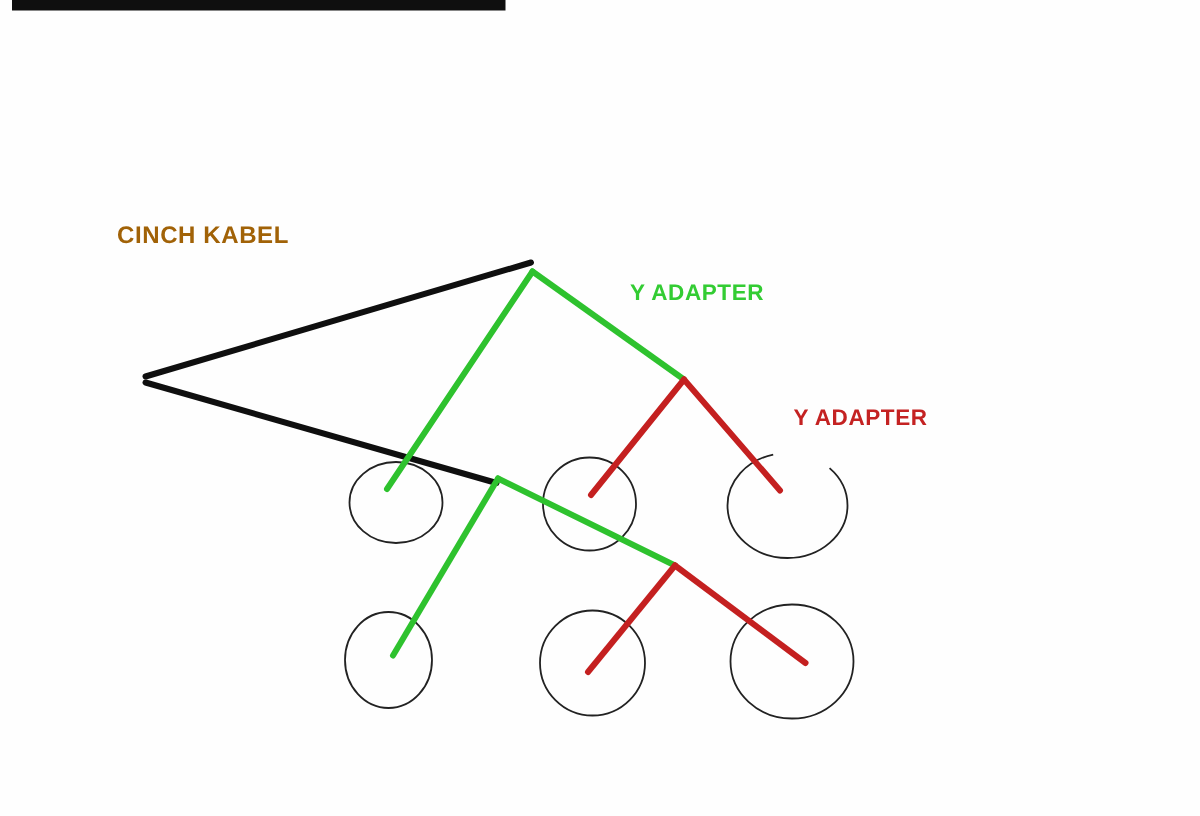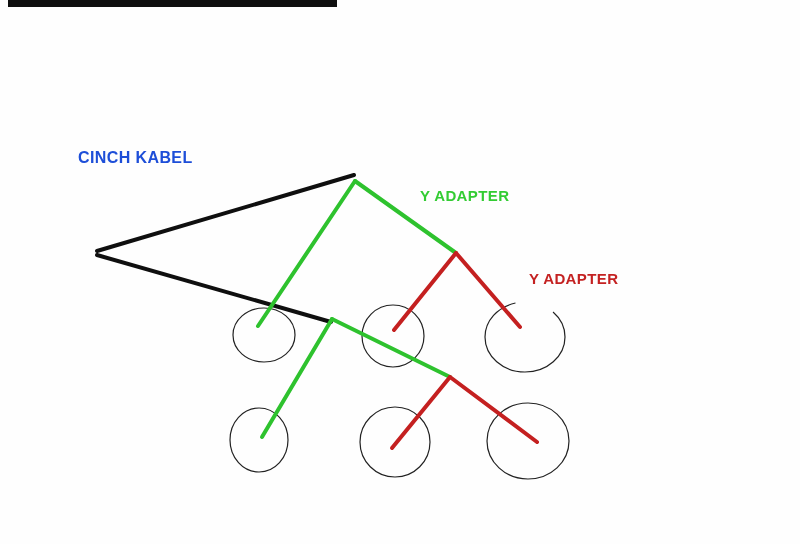--- a/index.html
+++ b/index.html
@@ -37,17 +37,17 @@
       <line x1="355" y1="181" x2="258" y2="326" stroke="#2ec22e" stroke-width="4" stroke-linecap="round"></line>
       <line x1="355" y1="181" x2="456" y2="253" stroke="#2ec22e" stroke-width="4" stroke-linecap="round"></line>
       <line x1="456" y1="253" x2="394" y2="330" stroke="#c42020" stroke-width="4" stroke-linecap="round"></line>
       <line x1="456" y1="253" x2="520" y2="327" stroke="#c42020" stroke-width="4" stroke-linecap="round"></line>
       <line x1="332" y1="319" x2="262" y2="437" stroke="#2ec22e" stroke-width="4" stroke-linecap="round"></line>
       <line x1="332" y1="319" x2="450" y2="377" stroke="#2ec22e" stroke-width="4" stroke-linecap="round"></line>
       <line x1="450" y1="377" x2="392" y2="448" stroke="#c42020" stroke-width="4" stroke-linecap="round"></line>
       <line x1="450" y1="377" x2="537" y2="442" stroke="#c42020" stroke-width="4" stroke-linecap="round"></line>
     </svg>
   <div>
-      <div class="lbl" style="left: 78px; top: 150px; font-size: 16px; color: #1d4ed8;">CINCH KABEL</div>
+      <div class="lbl" style="left: 78px; top: 150px; font-size: 16px; color: #a16207;">CINCH KABEL</div>
       <div class="lbl" style="left: 420px; top: 188px; font-size: 15px; color: rgb(51, 204, 51);">Y ADAPTER</div>
       <div class="lbl" style="left: 529px; top: 271px; font-size: 15px; color: rgb(196, 34, 34);">Y ADAPTER</div>
     </div>
 </div>
 
 </body></html>

